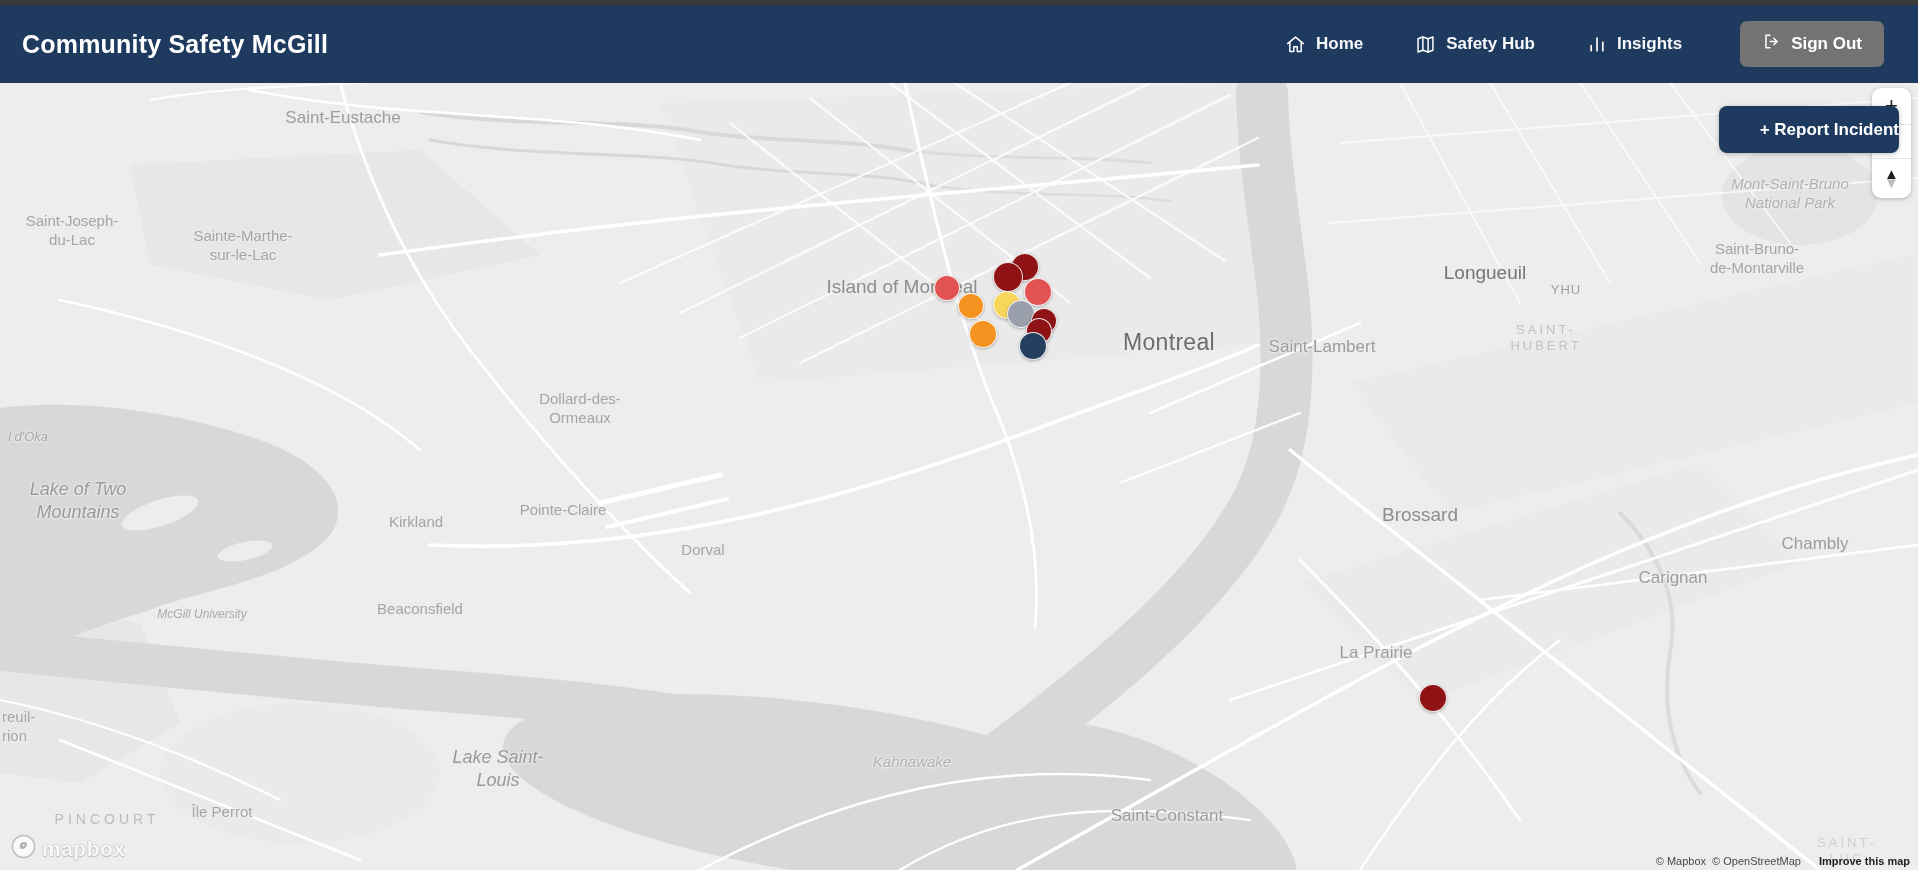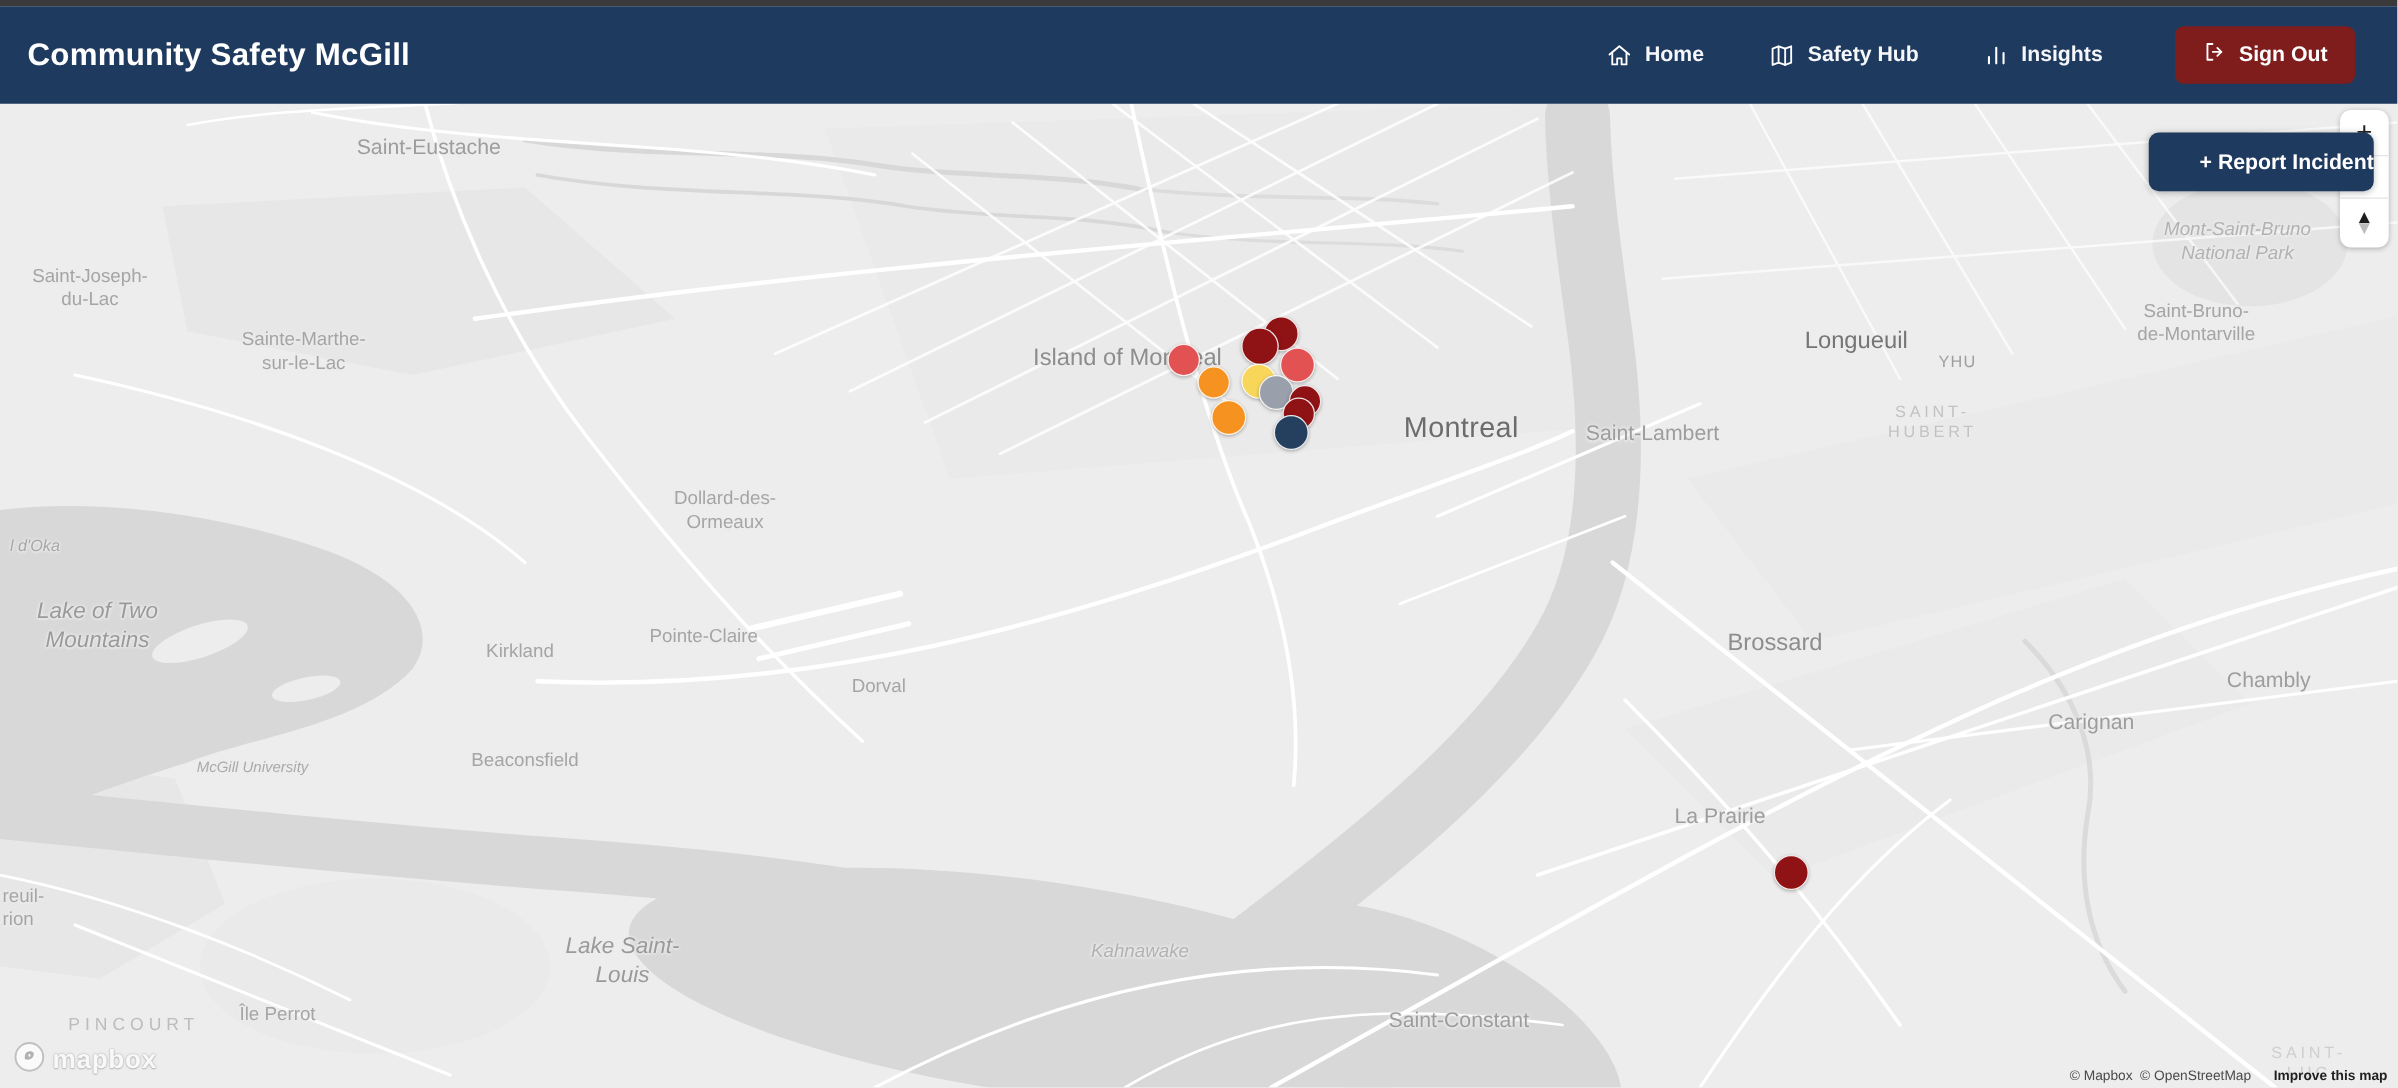--- a/index.html
+++ b/index.html
@@ -10,21 +10,21 @@
   .chrome-strip { height:5px; background:#3a3a3a; }
 
   
   .navbar { height:78px; background:#1f3a5f; display:flex; align-items:center;
     justify-content:space-between; padding:0 34px 0 22px; position:relative; z-index:30; }
   .brand { color:#fff; font-size:25px; font-weight:700; letter-spacing:.2px; }
   .nav-right { display:flex; align-items:center; gap:52px; }
   .nav-link { display:flex; align-items:center; gap:10px; color:#f5f7fa; font-size:17px;
     font-weight:600; cursor:pointer; }
   .nav-link svg { display:block; }
-  .signout-btn { display:flex; align-items:center; gap:10px; background:#7f1d1d; color:#fff;
+  .signout-btn { display:flex; align-items:center; gap:10px; background:#737373; color:#fff;
     font-size:17px; font-weight:700; border:none; border-radius:7px; padding:11px 22px;
     cursor:pointer; margin-left:6px; }
 
   
   .map { position:absolute; left:0; top:83px; width:1918px; height:787px;
     background:#ededed; overflow:hidden; cursor:grab; }
   .map svg.basemap { position:absolute; left:0; top:0; }
 
   .map-label { position:absolute; transform:translate(-50%,-50%); white-space:pre-line;
     text-align:center; line-height:1.25; z-index:2; pointer-events:none;
@@ -206,21 +206,21 @@
         <path d="M1340,60 L1918,15"></path>
           <path d="M1330,140 L1918,95"></path>
       </g>
     </g>
   </svg>
 
   <div id="label-layer">
       <div class="map-label lbl-town" style="left: 343px; top: 35px;">Saint-Eustache</div>
       <div class="map-label lbl-town-sm" style="left: 72px; top: 148px;">Saint-Joseph-
 du-Lac</div>
-      <div class="map-label lbl-town-sm" style="left: 243px; top: 163px; margin-top: 36px;">Sainte-Marthe-
+      <div class="map-label lbl-town-sm" style="left: 243px; top: 163px;">Sainte-Marthe-
 sur-le-Lac</div>
       <div class="map-label lbl-region" style="left: 902px; top: 204px;">Island of Montreal</div>
       <div class="map-label lbl-city" style="left: 1169px; top: 259px;">Montreal</div>
       <div class="map-label lbl-city2" style="left: 1485px; top: 190px;">Longueuil</div>
       <div class="map-label lbl-tiny" style="left: 1566px; top: 207px;">YHU</div>
       <div class="map-label lbl-caps-sm" style="left: 1546px; top: 255px;">SAINT-
 HUBERT</div>
       <div class="map-label lbl-town" style="left: 1322px; top: 264px;">Saint-Lambert</div>
       <div class="map-label lbl-park" style="left: 1790px; top: 111px;">Mont-Saint-Bruno
 National Park</div>

